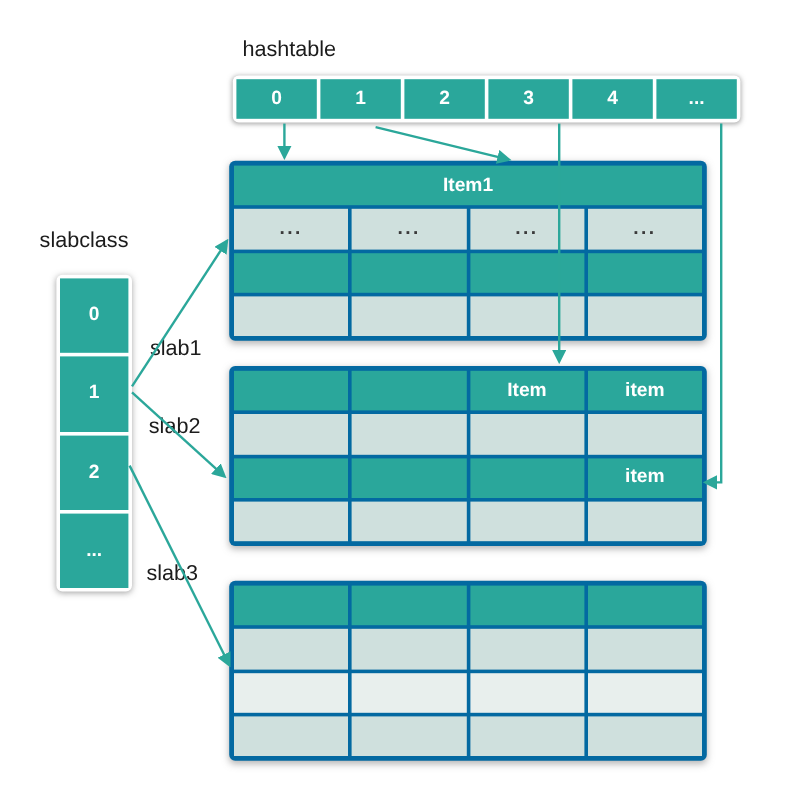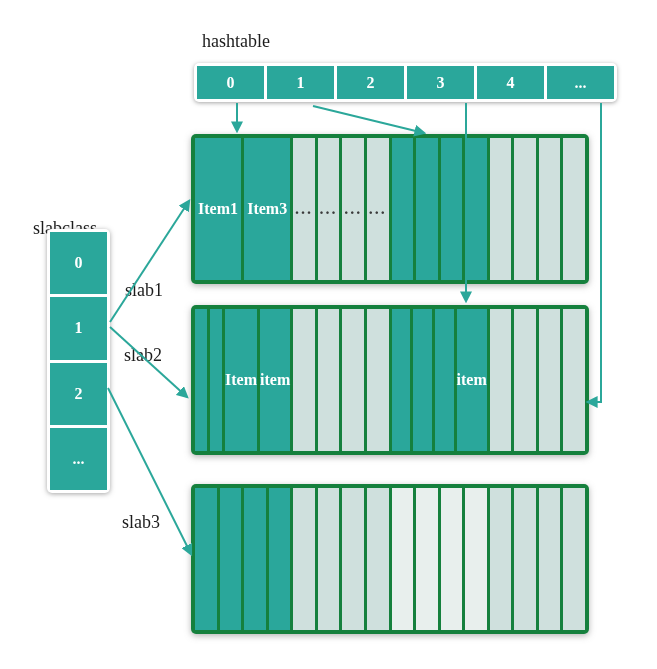--- a/index.html
+++ b/index.html
@@ -1,18 +1,18 @@
 <!DOCTYPE html>
 <html><head>
 <meta charset="utf-8">
 <style>
   html,body { margin:0; padding:0; background:#ffffff; }
   .canvas {
     position:relative; width:657px; height:669px; background:#ffffff;
-    font-family:Liberation Serif, serif; overflow:hidden;
+    font-family:Liberation Sans, sans-serif; overflow:hidden;
   }
   .label {
     position:absolute; color:#1c1c1c; font-size:18px; line-height:20px;
     white-space:nowrap;
   }
   
   .htable {
     position:absolute; left:194px; top:63px; width:423px; height:39px;
     background:#ffffff; border-radius:5px; box-sizing:border-box; padding:3px;
     display:flex; gap:3px; box-shadow:0 1px 4px rgba(90,90,90,0.55);
@@ -28,22 +28,22 @@
     display:flex; flex-direction:column; gap:3px;
     box-shadow:0 1px 5px rgba(90,90,90,0.55);
   }
   .scell {
     flex:1; background:#2AA79B; color:#ffffff; display:flex;
     align-items:center; justify-content:center; font-size:16px; font-weight:600;
   }
   
   .slab-table {
     position:absolute; left:191px; width:398px; height:150px;
-    background:#15803d; border-radius:5px; box-sizing:border-box; padding:4px;
-    display:flex; flex-direction:row; gap:3px;
+    background:#0369a1; border-radius:5px; box-sizing:border-box; padding:4px;
+    display:flex; flex-direction:column; gap:3px;
     box-shadow:0 2px 6px rgba(110,110,110,0.5);
   }
   .row { flex:1; display:flex; gap:3px; }
   .cell {
     flex:1; display:flex; align-items:center; justify-content:center;
     font-size:16px; font-weight:600;
   }
   .t  { background:#2AA79B; color:#ffffff; }
   .l  { background:#CFE0DD; color:#3a3a3a; letter-spacing:2px; }
   .ll { background:#E8EFED; color:#3a3a3a; }
@@ -64,36 +64,35 @@
   <div class="label" style="left:202px; top:31px;">hashtable</div>
   <div class="htable">
     <div class="hcell">0</div>
     <div class="hcell">1</div>
     <div class="hcell">2</div>
     <div class="hcell">3</div>
     <div class="hcell">4</div>
     <div class="hcell">...</div>
   </div>
 
-  <div class="label" style="left:33px; top:190px;margin-top:28px;">slabclass</div>
+  <div class="label" style="left:33px; top:190px;">slabclass</div>
   <div class="sclass">
     <div class="scell">0</div>
     <div class="scell">1</div>
     <div class="scell">2</div>
     <div class="scell">...</div>
   </div>
 
   <div class="label" style="left:125px; top:240px;margin-top:40px;">slab1</div>
   <div class="label" style="left:124px; top:345px;">slab2</div>
-  <div class="label" style="left:122px; top:467px;margin-top:45px;">slab3</div>
+  <div class="label" style="left:122px; top:467px;">slab3</div>
 
   <div class="slab-table" style="top:134px;">
     <div class="row">
       <div class="cell t">Item1</div>
-      <div class="cell t">Item3</div>
     </div>
     <div class="row">
       <div class="cell l">...</div>
       <div class="cell l">...</div>
       <div class="cell l">...</div>
       <div class="cell l">...</div>
     </div>
     <div class="row">
       <div class="cell t"></div>
       <div class="cell t"></div>

